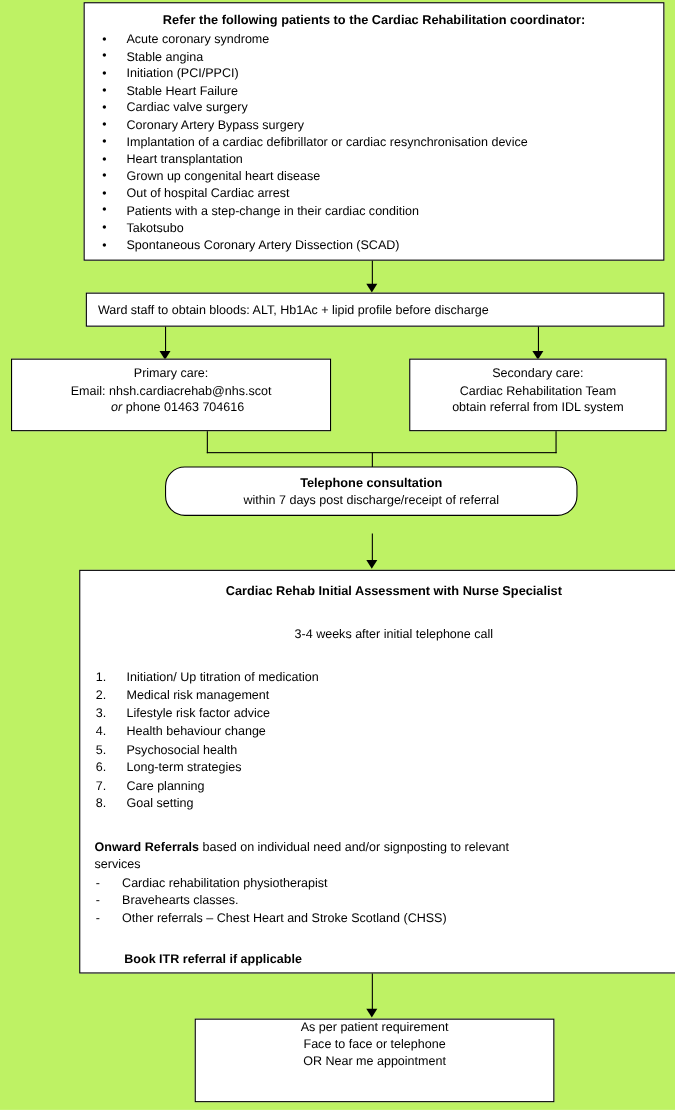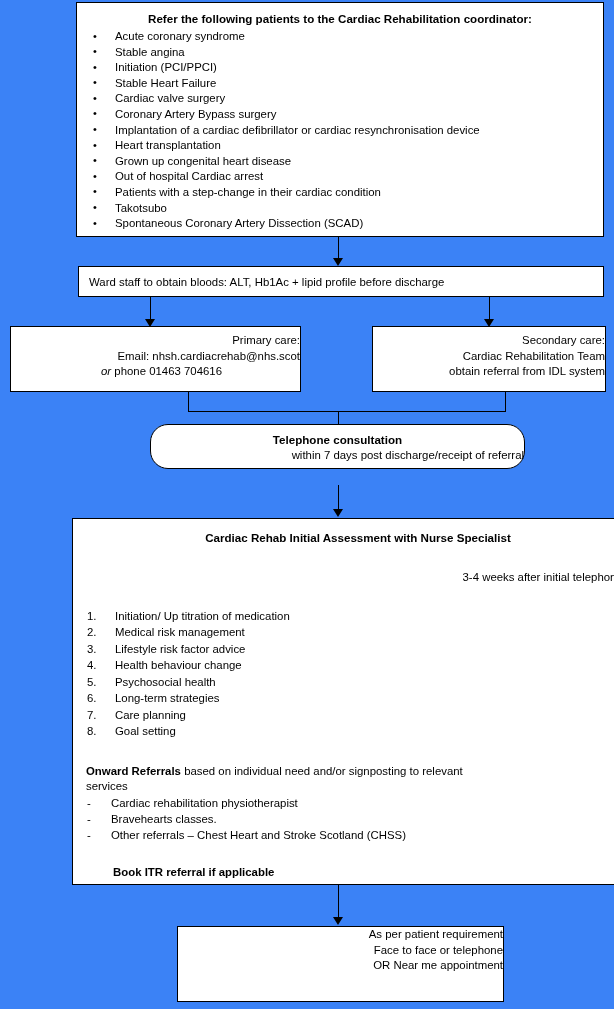--- a/index.html
+++ b/index.html
@@ -10,21 +10,21 @@
   }
   body {
     font-family: "Liberation Sans", sans-serif;
     color: #000000;
   }
   #canvas {
     position: relative;
     width: 614px;
     height: 1009px;
     overflow: hidden;
-    background: #3b82f6;
+    background: #bef264;
   }
 
   
   .box {
     position: absolute;
     box-sizing: border-box;
     border: 1.6px solid #000;
     background: #fff;
   }
 
@@ -51,21 +51,21 @@
   }
 
   
   .t {
     font-size: 11.4px;
     line-height: 15.6px;
     white-space: nowrap;
   }
   .bold { font-weight: bold; }
   .ital { font-style: italic; }
-  .center { text-align: right; }
+  .center { text-align: center; }
 
   .hdr {
     display: block;
     font-size: 11.6px;
     font-weight: bold;
     text-align: center;
     line-height: 16px;
   }
 
   

